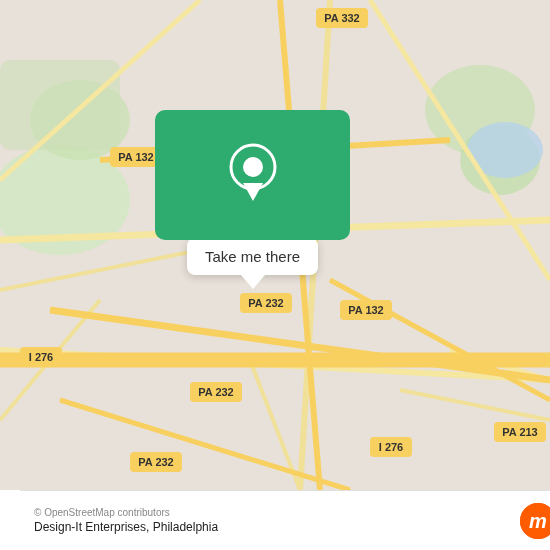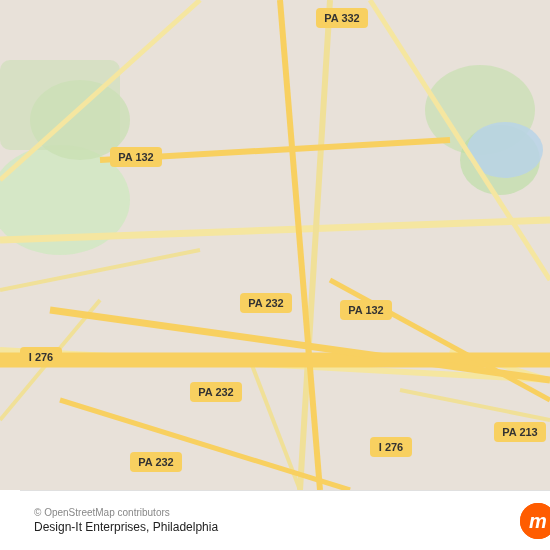--- a/index.html
+++ b/index.html
@@ -191,20 +191,32 @@
     <rect x="130" y="452" width="52" height="20" rx="4" fill="#f8d060"></rect>
     <text x="156" y="466" text-anchor="middle" font-size="11" font-weight="bold" fill="#333" font-family="Arial">PA 232</text>
 
     <rect x="370" y="437" width="42" height="20" rx="4" fill="#f8d060"></rect>
     <text x="391" y="451" text-anchor="middle" font-size="11" font-weight="bold" fill="#333" font-family="Arial">I 276</text>
 
     <rect x="494" y="422" width="52" height="20" rx="4" fill="#f8d060"></rect>
     <text x="520" y="436" text-anchor="middle" font-size="11" font-weight="bold" fill="#333" font-family="Arial">PA 213</text>
   </svg>
 
+  <div id="popup">
+    <div id="popup-green-box">
+
+      <svg width="56" height="68" viewBox="0 0 56 68">
+        <circle cx="28" cy="26" r="22" fill="none" stroke="white" stroke-width="3"></circle>
+        <circle cx="28" cy="26" r="10" fill="white"></circle>
+        <polygon points="28,60 18,42 38,42" fill="white"></polygon>
+      </svg>
+    </div>
+    <div id="popup-white-box">Take me there</div>
+    <div id="popup-arrow"></div>
+  </div>
 </div>
 
 <div id="bottom-bar">
   <div id="bottom-left">
     <span id="osm-credit">© OpenStreetMap contributors</span>
     <span id="location-name">Design-It Enterprises, Philadelphia</span>
   </div>
   <div id="moovit-logo">
     <div id="moovit-logo-icon">
       <svg width="36" height="36" viewBox="0 0 36 36">

